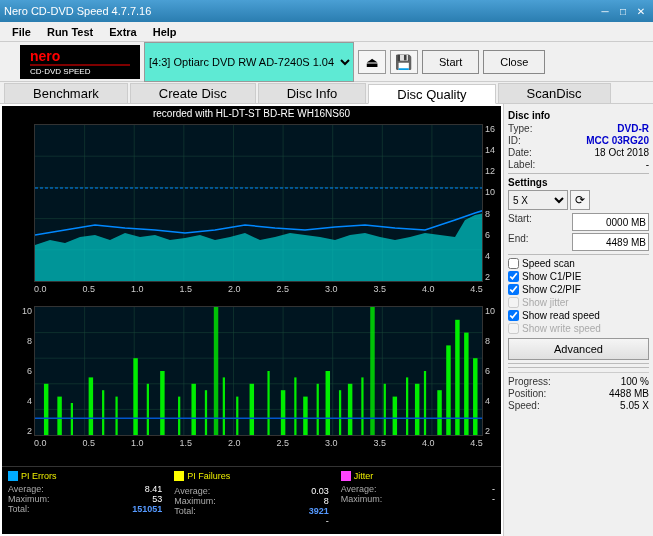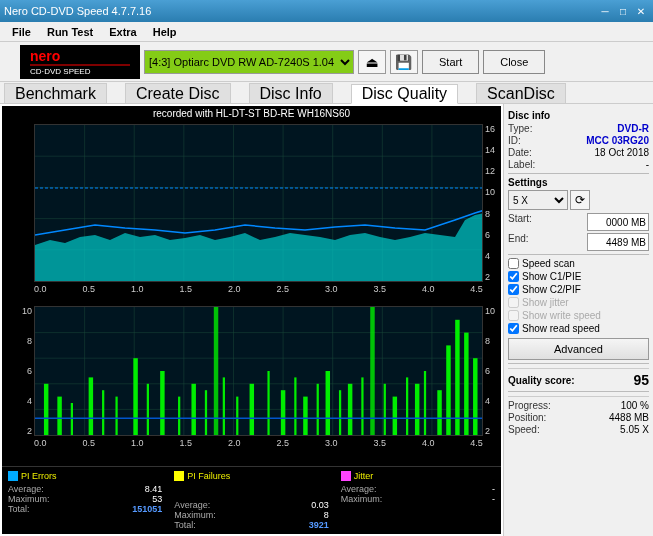--- a/index.html
+++ b/index.html
@@ -10,46 +10,46 @@
     .titlebar-controls { display: flex; gap: 2px; }
     .titlebar-btn { background: none; border: none; color: white; width: 16px; height: 14px; font-size: 10px; cursor: pointer; display: flex; align-items: center; justify-content: center; }
     
     
     .menubar { background: #f0f0f0; border-bottom: 1px solid #ccc; height: 20px; display: flex; align-items: center; padding: 0 4px; }
     .menubar-item { padding: 2px 8px; font-size: 11px; cursor: pointer; font-weight: bold; }
     
     
     .toolbar { background: #f0f0f0; border-bottom: 1px solid #ccc; height: 40px; display: flex; align-items: center; padding: 2px 20px; gap: 4px; }
     .nero-logo { width: 120px; height: 34px; background: black; display: flex; align-items: center; justify-content: center; padding: 2px; }
-    .drive-select { height: 24px; font-size: 11px; width: 210px; border: 1px solid #999; background: #84cc16; }
+    .drive-select { height: 40px; font-size: 11px; width: 210px; border: 1px solid #999; background: #5eead4; }
     .toolbar-btn-icon { width: 28px; height: 24px; border: 1px solid #999; background: #f5f5f5; cursor: pointer; display: flex; align-items: center; justify-content: center; font-size: 14px; }
     .btn-start { height: 24px; padding: 0 16px; background: #f0f0f0; border: 1px solid #888; cursor: pointer; font-size: 11px; }
     .btn-close { height: 24px; padding: 0 16px; background: #f0f0f0; border: 1px solid #888; cursor: pointer; font-size: 11px; }
     
     
     .tabs { background: #f0f0f0; border-bottom: 1px solid #ccc; height: 22px; display: flex; align-items: flex-end; padding: 0 4px; }
-    .tab { padding: 2px 10px; font-size: 16px; cursor: pointer; border: 1px solid #ccc; border-bottom: none; background: #e0e0e0; margin-right: 18px; height: 20px; display: flex; align-items: center; }
+    .tab { padding: 2px 28px; font-size: 13px; cursor: pointer; border: 1px solid #ccc; border-bottom: none; background: #e0e0e0; margin-right: 2px; height: 20px; display: flex; align-items: center; }
     .tab.active { background: white; border-bottom: 1px solid white; margin-bottom: -1px; z-index: 1; }
     
     
     .main { display: flex; height: calc(536px - 22px - 20px - 40px - 22px); background: white; }
     
     
     .info-panel { width: 150px; background: #f0f0f0; border-left: 1px solid #ccc; padding: 4px; overflow-y: auto; font-size: 10px; }
     .info-section-title { font-weight: bold; margin-top: 2px; margin-bottom: 2px; font-size: 10px; }
     .info-row { display: flex; justify-content: space-between; margin-bottom: 1px; }
     .info-key { color: #333; }
     .info-val { color: #0000cc; font-weight: bold; }
     .info-val.black { color: #000; font-weight: normal; }
     
     .settings-row { display: flex; align-items: center; gap: 2px; margin-bottom: 3px; }
     .settings-select { height: 20px; font-size: 10px; width: 60px; border: 1px solid #999; }
     .settings-btn { width: 20px; height: 20px; border: 1px solid #999; background: #f5f5f5; cursor: pointer; display: flex; align-items: center; justify-content: center; font-size: 12px; }
     
-    .input-field { height: 18px; font-size: 10px; width: 62px; border: 1px solid #999; text-align: right; padding-right: 2px; }
+    .input-field { height: 18px; font-size: 10px; width: 77px; border: 1px solid #999; text-align: right; padding-right: 2px; }
     
     .checkbox-row { display: flex; align-items: center; gap: 3px; margin-bottom: 2px; }
     .checkbox-row input[type=checkbox] { width: 11px; height: 11px; }
     .checkbox-label { font-size: 10px; }
     .checkbox-label.disabled { color: #aaa; }
     
     .btn-advanced { 
       display: block; 
       width: 100%; 
       height: 22px; 
@@ -269,21 +269,21 @@
           <span style="color:#aaa;font-size:9px;">Maximum:</span>
           <span style="color:white;font-size:9px;">53</span>
         </div>
         <div style="display:flex;justify-content:space-between;">
           <span style="color:#aaa;font-size:9px;">Total:</span>
           <span style="color:#5599ff;font-size:9px;font-weight:bold;">151051</span>
         </div>
       </div>
 
       <div style="flex:1;padding:4px 6px;">
-        <div style="display:flex;align-items:center;gap:3px;margin-bottom:19px;text-decoration:underline;">
+        <div style="display:flex;align-items:center;gap:3px;margin-bottom:5px;text-decoration:underline;">
           <div style="width:10px;height:10px;background:#ffff00;"></div>
           <span style="color:#eeee00;font-size:9px;">PI Failures</span>
         </div>
         <div style="display:flex;justify-content:space-between;">
           <span style="color:#aaa;font-size:9px;">Average:</span>
           <span style="color:white;font-size:9px;">0.03</span>
         </div>
         <div style="display:flex;justify-content:space-between;">
           <span style="color:#aaa;font-size:9px;">Maximum:</span>
           <span style="color:white;font-size:9px;">8</span>
@@ -372,36 +372,32 @@
     </div>
     <div class="checkbox-row">
       <input type="checkbox" checked="" style="">
       <span class="checkbox-label">Show C2/PIF</span>
     </div>
     <div class="checkbox-row">
       <input type="checkbox" disabled="" style="">
       <span class="checkbox-label disabled">Show jitter</span>
     </div>
     <div class="checkbox-row">
+      <input type="checkbox" checked="" style="">
+      <span class="checkbox-label">Show read speed</span>
+    </div>
+    <div class="checkbox-row">
       <input type="checkbox" disabled="" style="">
       <span class="checkbox-label disabled">Show write speed</span>
     </div>
-    <div class="checkbox-row">
-      <input type="checkbox" checked="" style="">
-      <span class="checkbox-label">Show read speed</span>
-    </div>
 
     <button class="btn-advanced">Advanced</button>
 
     <div style="border-top:1px solid #bbb;margin:3px 0;"></div>
 
-    <div class="quality-score-row">
-      <span class="quality-score-label">Quality score:</span>
-      <span class="quality-score-val">95</span>
-    </div>
 
     <div style="border-top:1px solid #bbb;margin:3px 0;"></div>
 
     <div class="progress-section">
       <div class="info-row">
         <span class="info-key">Progress:</span>
         <span class="info-val black">100 %</span>
       </div>
       <div class="info-row">
         <span class="info-key">Position:</span>

